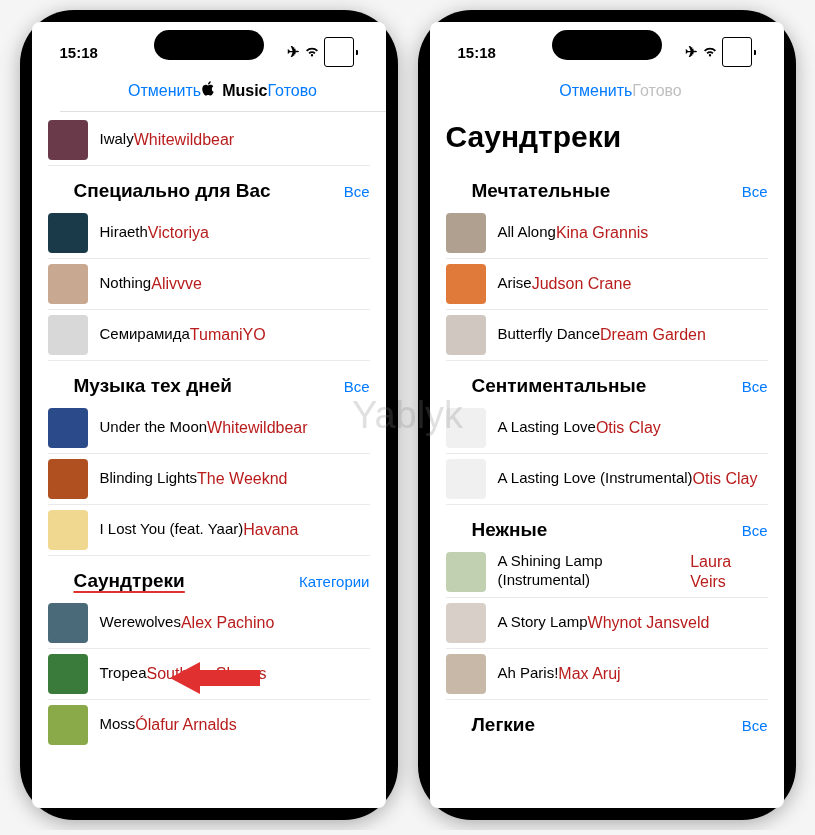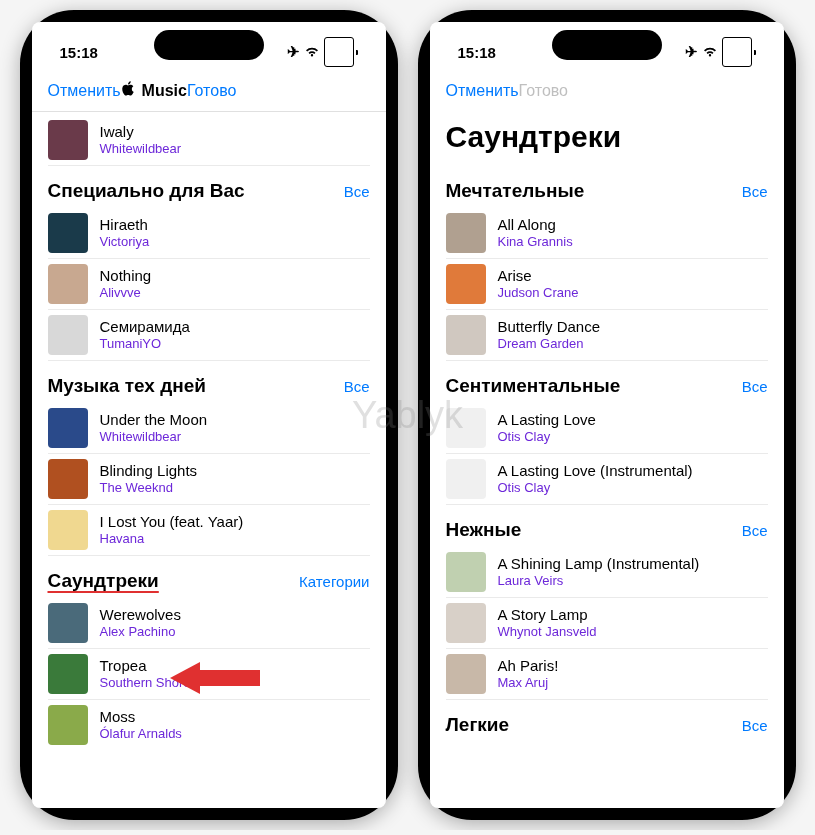--- a/index.html
+++ b/index.html
@@ -90,56 +90,57 @@
   }
   .battery-nub {
     width: 2px;
     height: 5px;
     background: #000;
     border-radius: 0 1px 1px 0;
   }
   .navbar {
     height: 42px;
     display: flex;
-    justify-content: flex-start;
+    justify-content: center;
     align-items: center;
     padding: 0 16px;
     border-bottom: 0.5px solid #e0e0e0;
+    margin-left: 28px;
   }
   .nav-left, .nav-right { color: #007AFF; font-size: 16px; }
   .nav-right.disabled { color: #bfbfbf; }
   .nav-center { font-size: 16px; font-weight: 600; display: flex; align-items: center; gap: 8px; }
   .content { flex: 1; overflow: hidden; padding: 0 16px; }
   .big-title { font-size: 30px; font-weight: 700; padding: 8px 0 12px; }
   .section-head {
     display: flex;
     justify-content: space-between;
     align-items: baseline;
     padding: 14px 0 6px;
   }
-  .section-title { font-size: 19px; font-weight: 700; }
+  .section-title { font-size: 19px; font-weight: 700; margin-left: 26px; }
   .section-link { color: #007AFF; font-size: 15px; }
   .row {
     display: flex;
     align-items: center;
     gap: 12px;
     padding: 5px 0;
     border-bottom: 0.5px solid #eaeaea;
   }
   .row:last-child { border-bottom: none; }
   .art {
     width: 40px;
     height: 40px;
     border-radius: 4px;
     background: #ddd;
     flex-shrink: 0;
   }
-  .row-text { display: flex; flex-direction: column; line-height: 1.25; }
+  .row-text { display: flex; flex-direction: row; line-height: 1.25; }
   .track { font-size: 15px; color: #000; }
-  .artist { font-size: 13px; color: #6d28d9; }
+  .artist { font-size: 16px; color: #b91c1c; }
   .underlined { text-decoration: underline; text-decoration-color: #e03030; text-decoration-thickness: 2px; text-underline-offset: 4px; }
   .arrow {
     position: absolute;
     left: 150px;
     bottom: 120px;
     z-index: 20;
   }
 </style>
 </head>
 <body>

